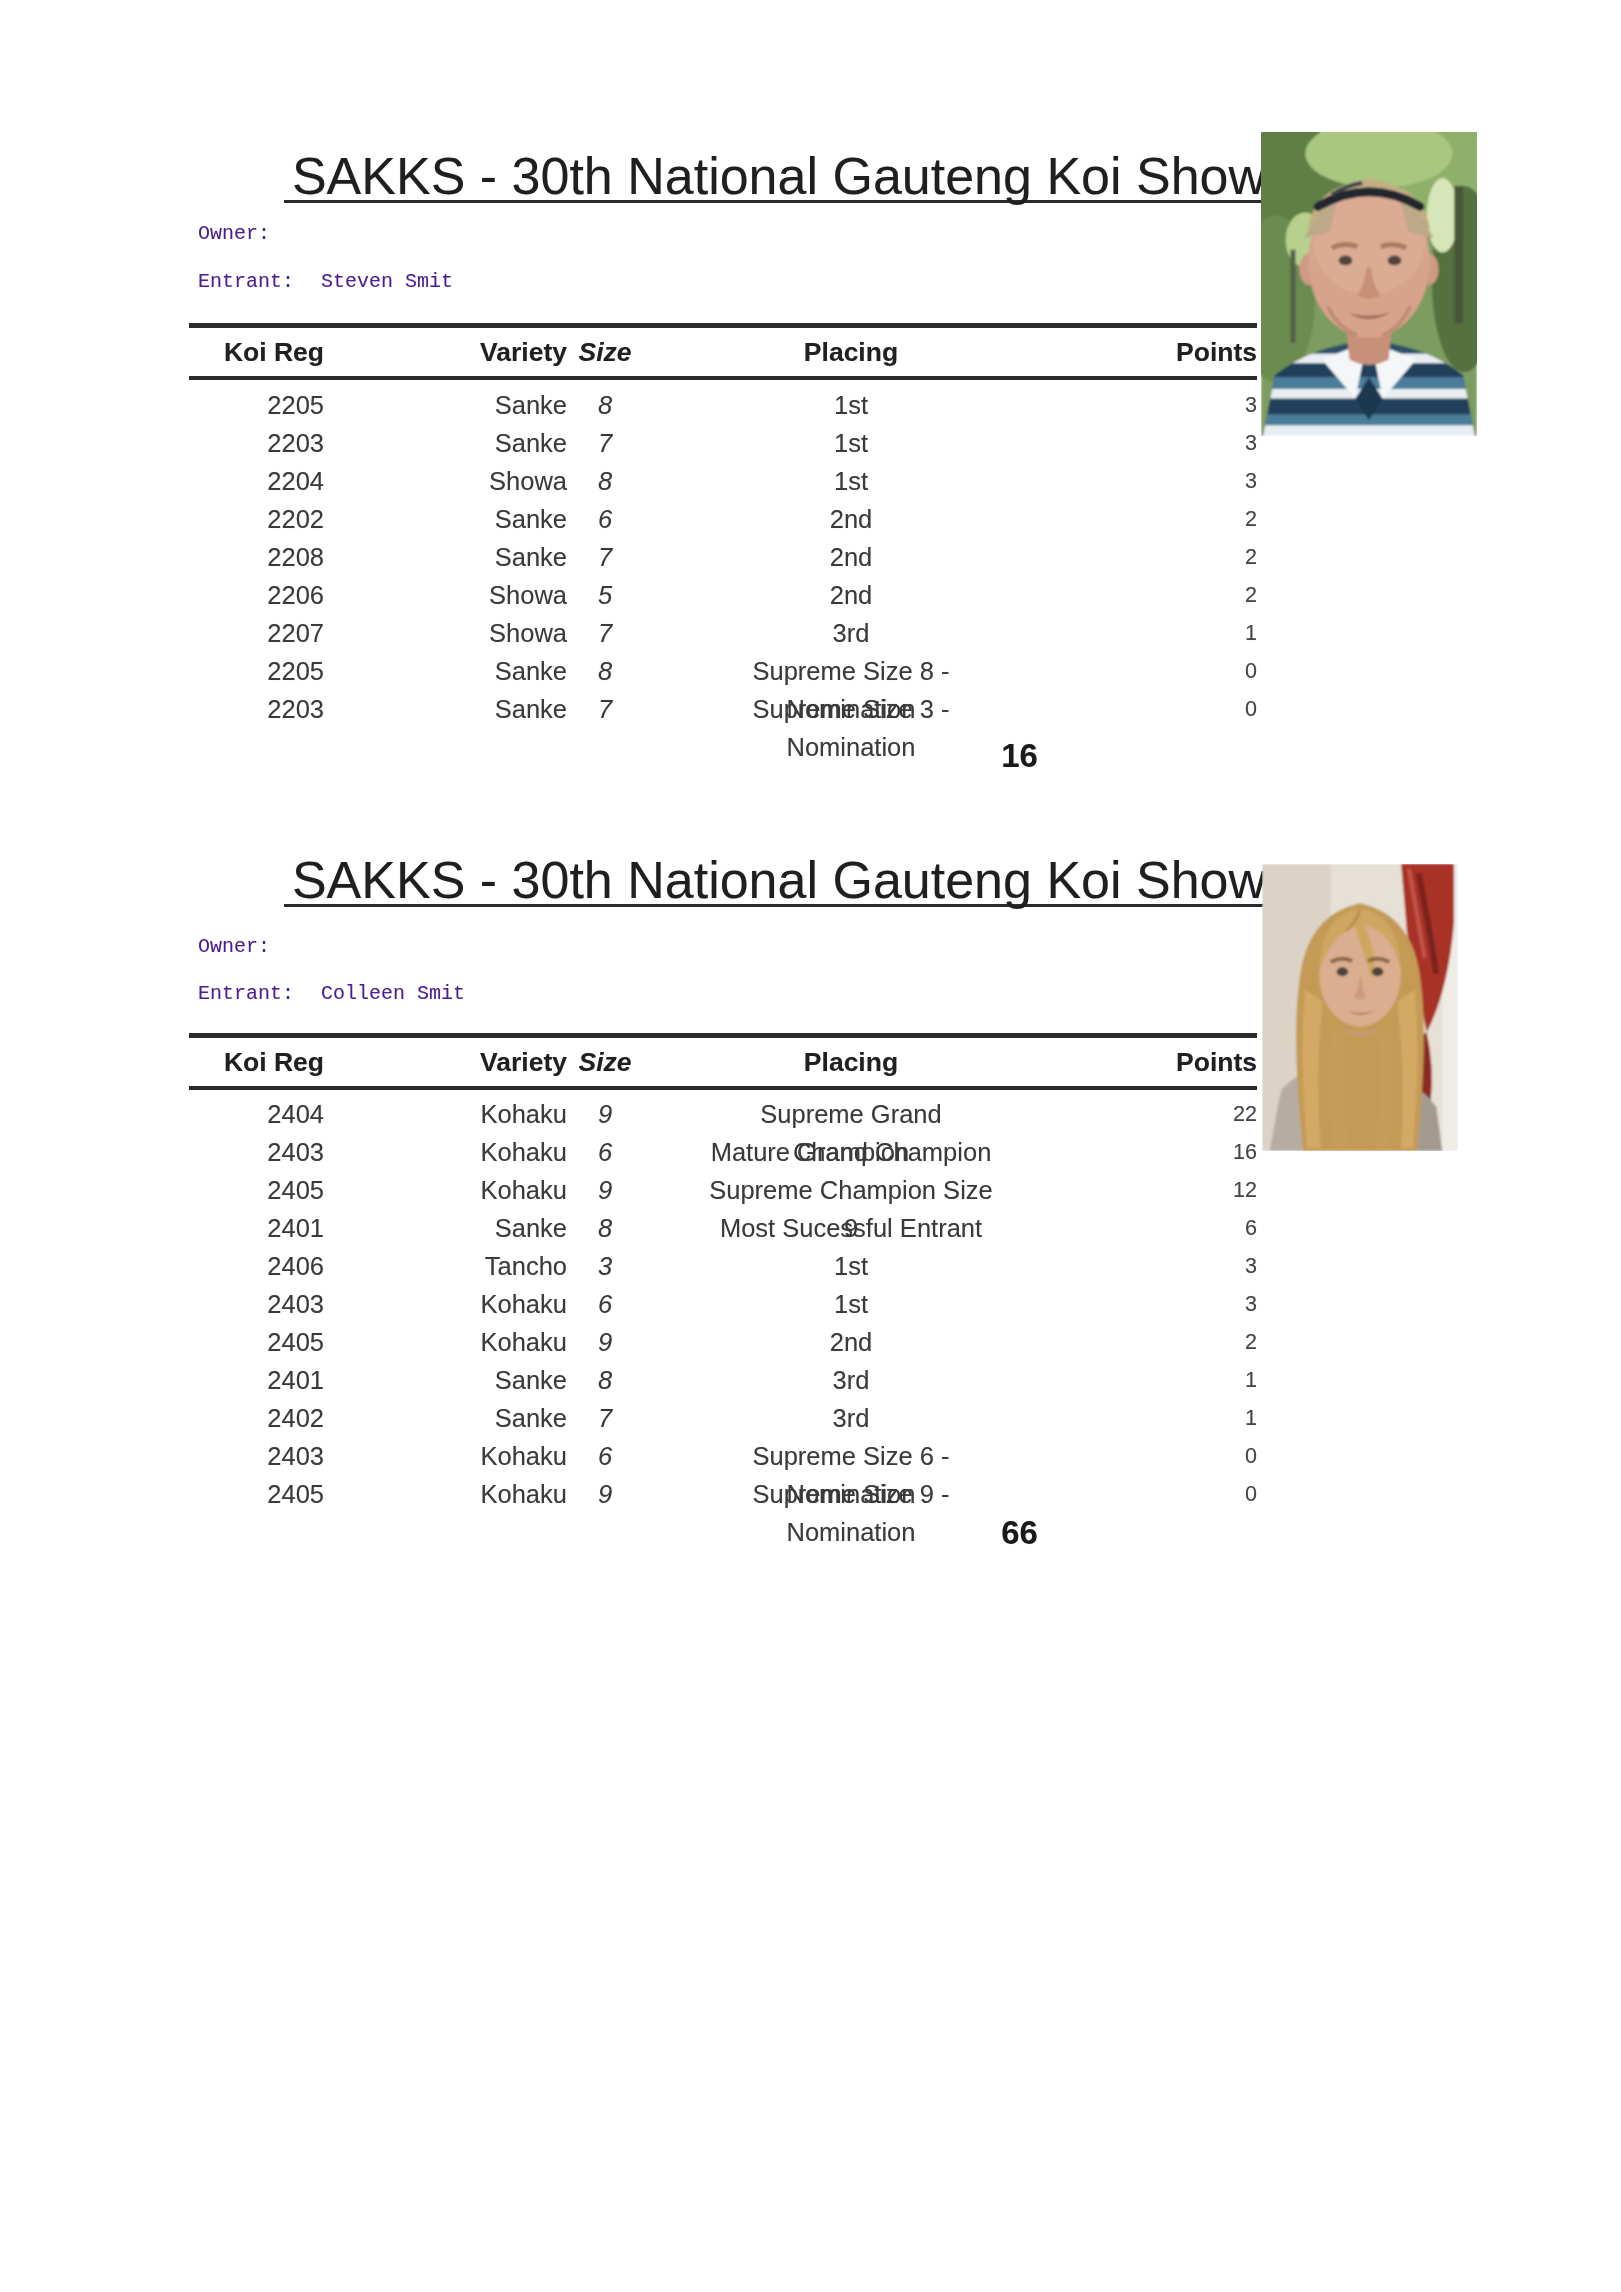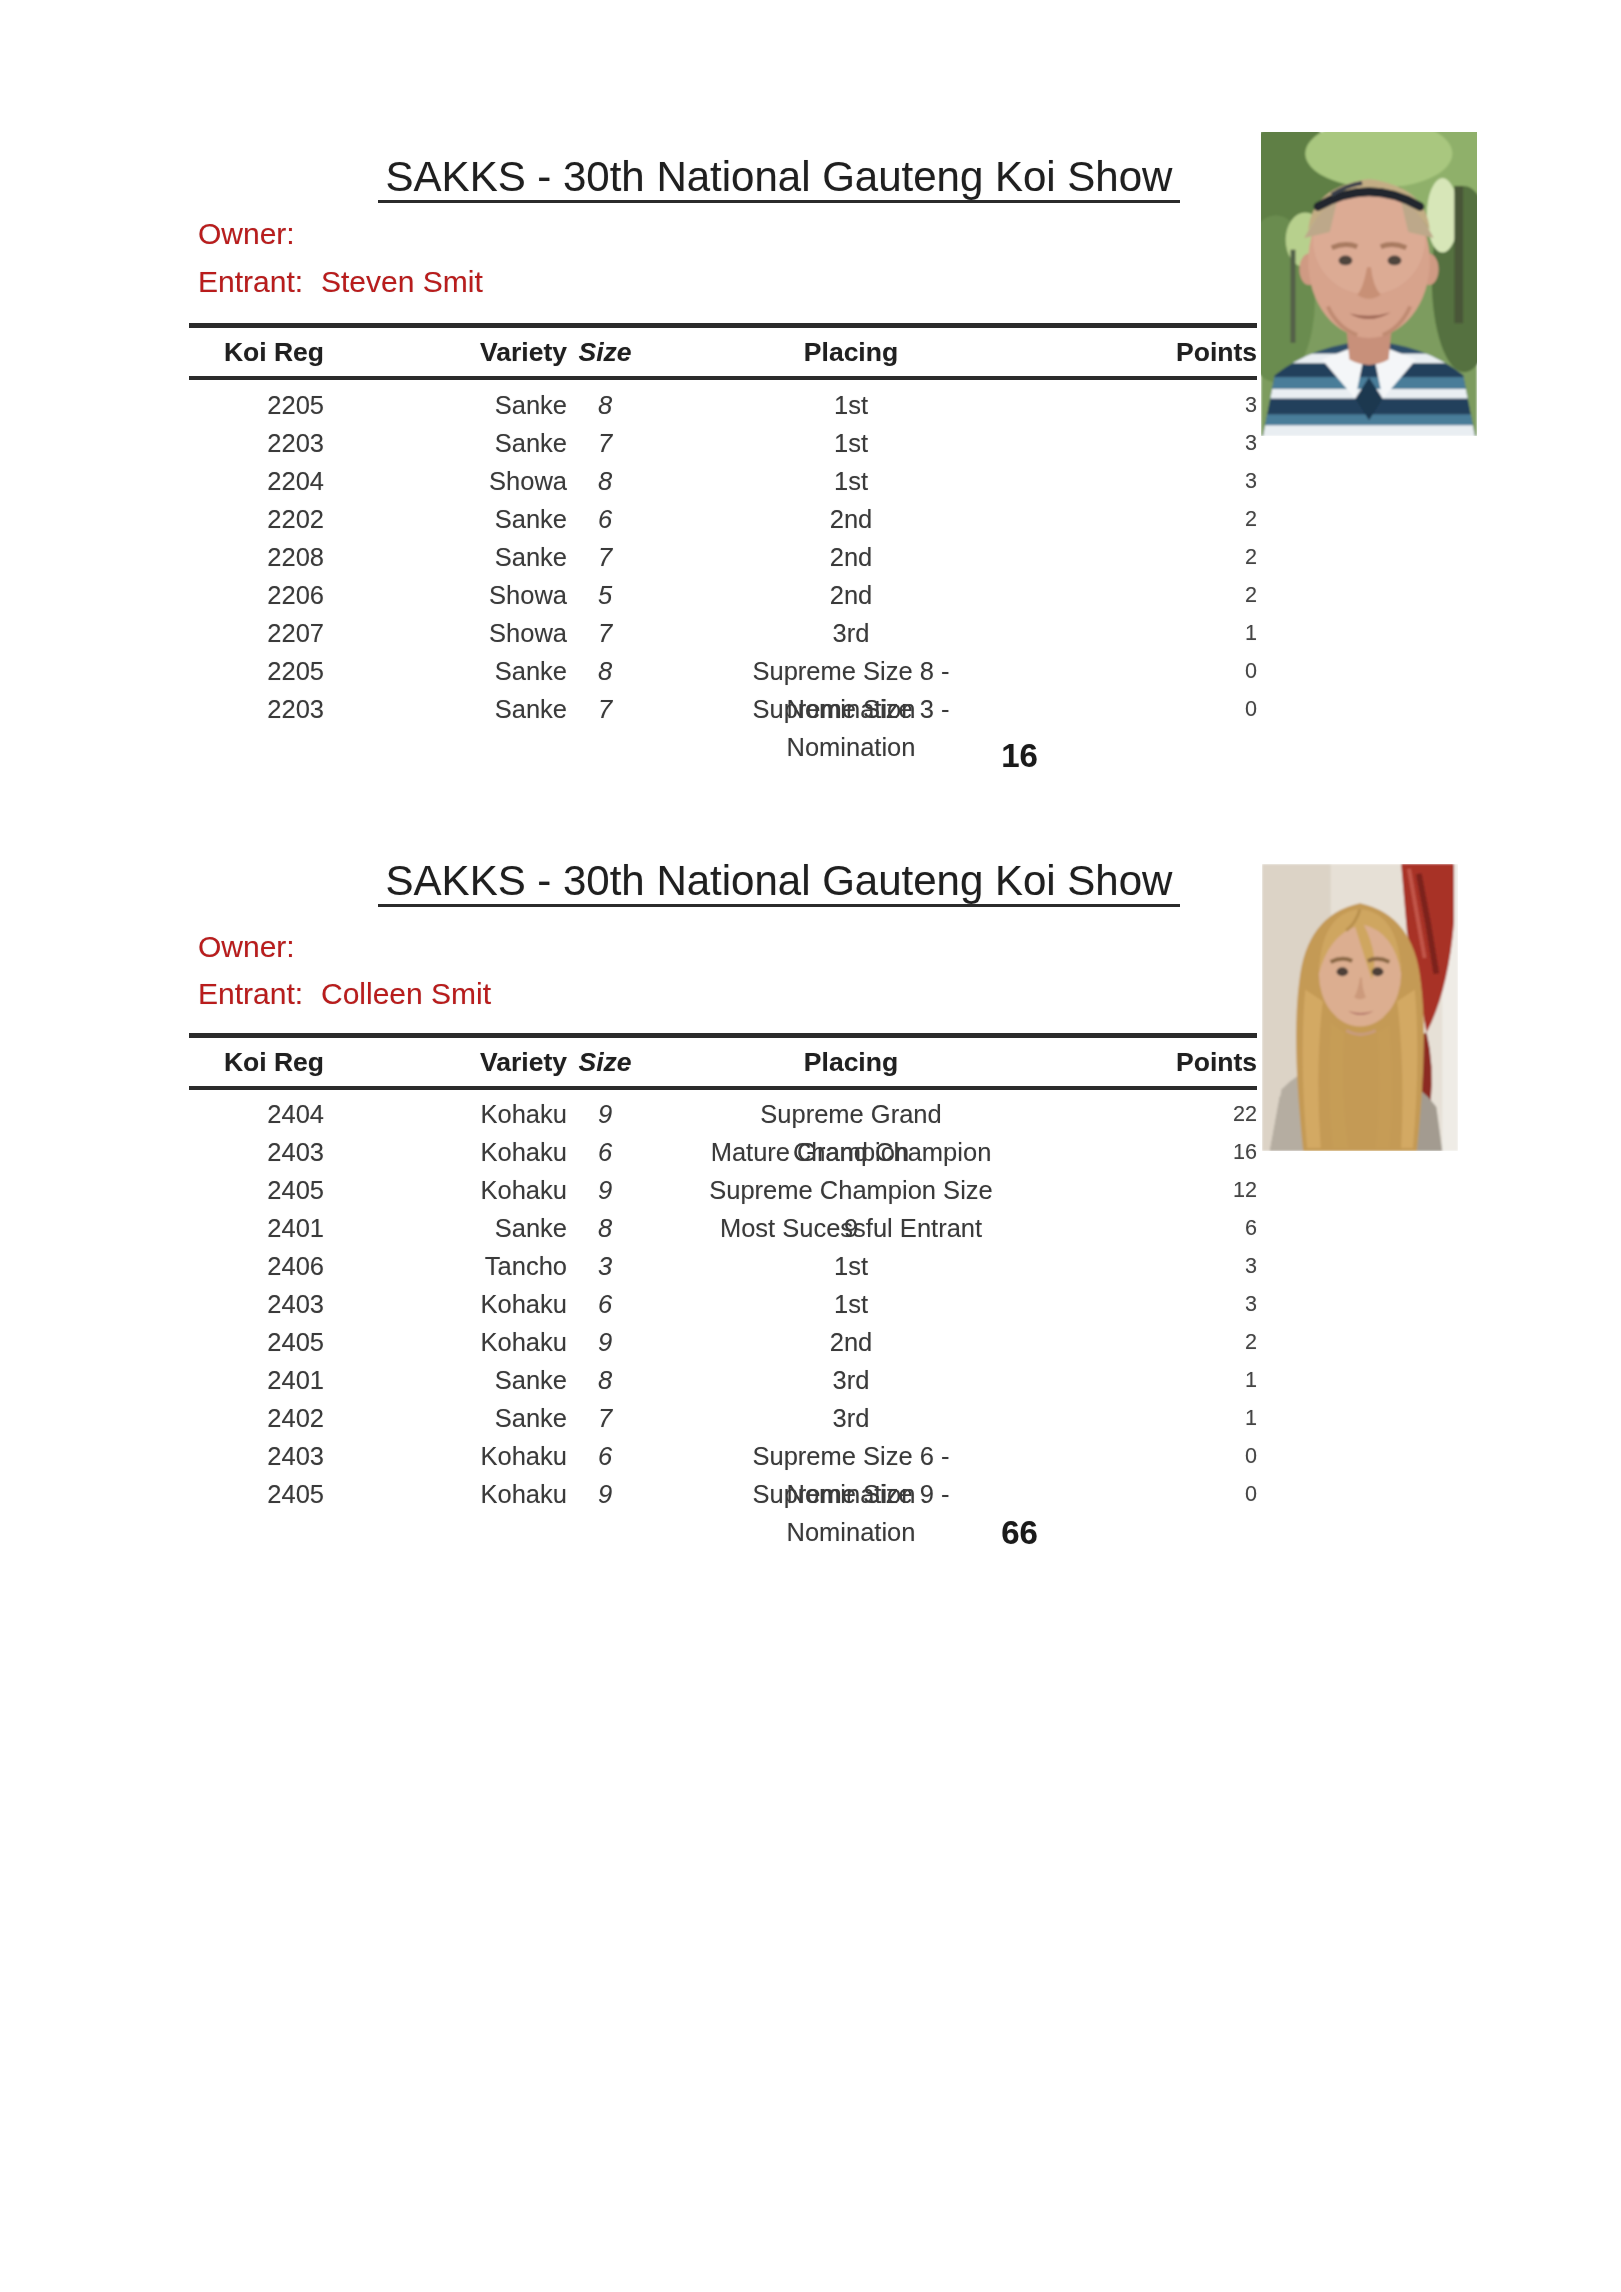--- a/index.html
+++ b/index.html
@@ -5,27 +5,27 @@
   html,body{margin:0;padding:0;background:#9a9a9a;}
   .page{
     position:relative;width:1621px;height:2293px;background:#ffffff;
     font-family:"Liberation Sans","DejaVu Sans",sans-serif;color:#2e2e2e;
     overflow:hidden;margin:0 auto;
   }
   .t{position:absolute;white-space:nowrap;text-shadow:0 0 1px rgba(70,70,70,.30);}
 
   
   .title-wrap{left:0;width:1558px;text-align:center;}
-  .title-inner{display:inline-block;font-size:42px;line-height:43px;color:#1f1f1f;
+  .title-inner{display:inline-block;font-size:52px;line-height:43px;color:#1f1f1f;
     border-bottom:3.9px solid #2b2b2b;padding:0 7.8px 2px 7.8px;}
   .s0-title{top:155px;}
   .s1-title{top:859px;}
 
   
-  .label{font-size:30px;line-height:35px;color:#b91c1c;}
+  .label{font-size:20px;line-height:35px;color:#4c1d95;font-family:Liberation Mono, monospace;}
   .s0-owner{top:216px;left:198px;}
   .s0-entrant{top:264px;left:198px;}
   .s1-owner{top:929px;left:198px;}
   .s1-entrant{top:976px;left:198px;}
   .entrant-val{position:absolute;left:123px;top:0;}
 
   
   .tbl{position:absolute;left:189px;width:1068px;}
   .s0-tbl{top:323px;height:461px;}
   .s1-tbl{top:1033px;height:534px;}

